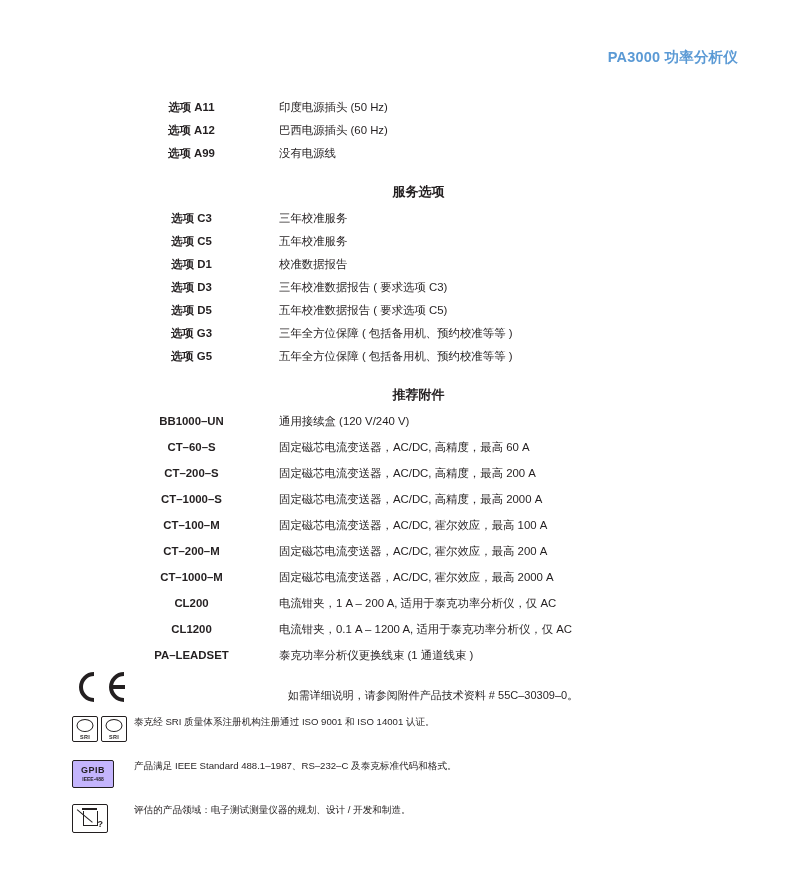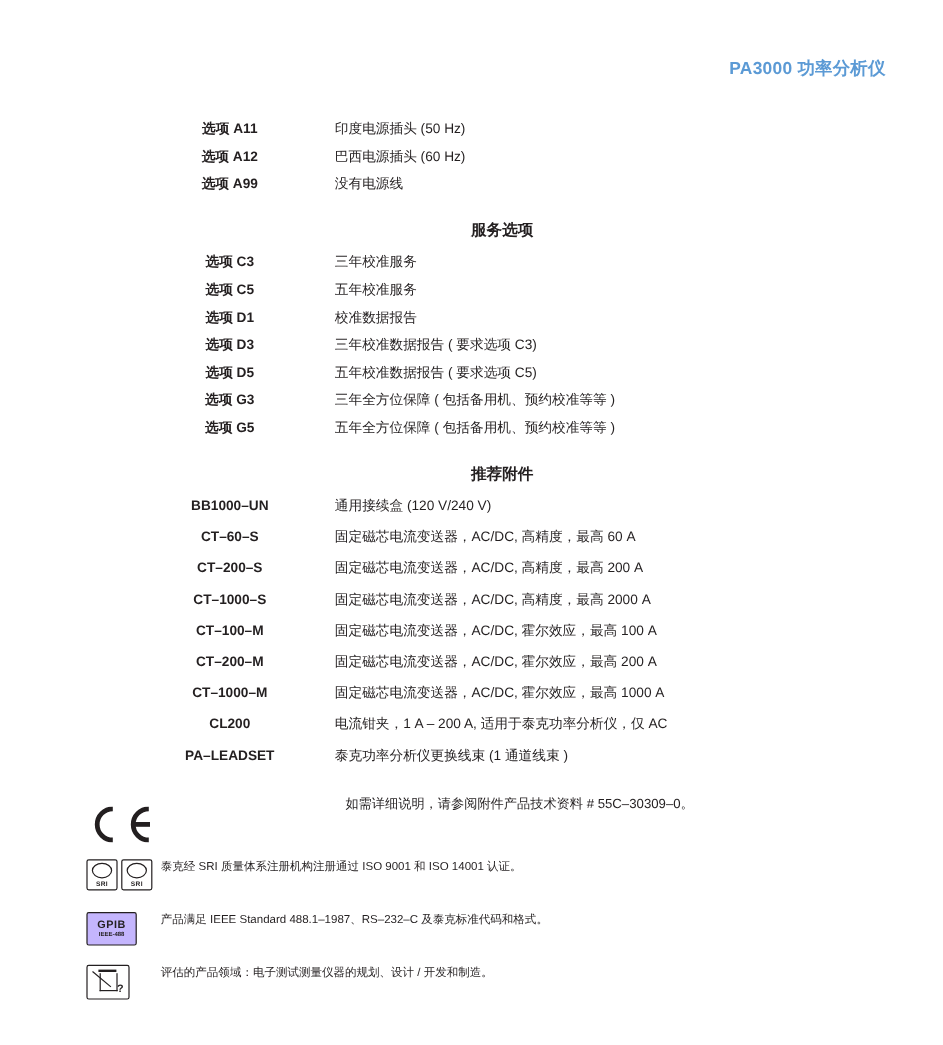--- a/index.html
+++ b/index.html
@@ -282,25 +282,29 @@
       <div class="row accessory">
         <div class="opt">CT–100–M</div>
         <div class="desc">固定磁芯电流变送器，AC/DC, 霍尔效应，最高 100 A</div>
       </div>
       <div class="row accessory">
         <div class="opt">CT–200–M</div>
         <div class="desc">固定磁芯电流变送器，AC/DC, 霍尔效应，最高 200 A</div>
       </div>
       <div class="row accessory">
         <div class="opt">CT–1000–M</div>
-        <div class="desc">固定磁芯电流变送器，AC/DC, 霍尔效应，最高 1000 A</div>
+        <div class="desc">固定磁芯电流变送器，AC/DC, 霍尔效应，最高 2000 A</div>
       </div>
       <div class="row accessory">
         <div class="opt">CL200</div>
         <div class="desc">电流钳夹，1 A – 200 A, 适用于泰克功率分析仪，仅 AC</div>
+      </div>
+      <div class="row accessory">
+        <div class="opt">CL1200</div>
+        <div class="desc">电流钳夹，0.1 A – 1200 A, 适用于泰克功率分析仪，仅 AC</div>
       </div>
       <div class="row accessory">
         <div class="opt">PA–LEADSET</div>
         <div class="desc">泰克功率分析仪更换线束 (1 通道线束 )</div>
       </div>
     </div>
 
     <div class="note">如需详细说明，请参阅附件产品技术资料 # 55C–30309–0。</div>
   </div>
 

